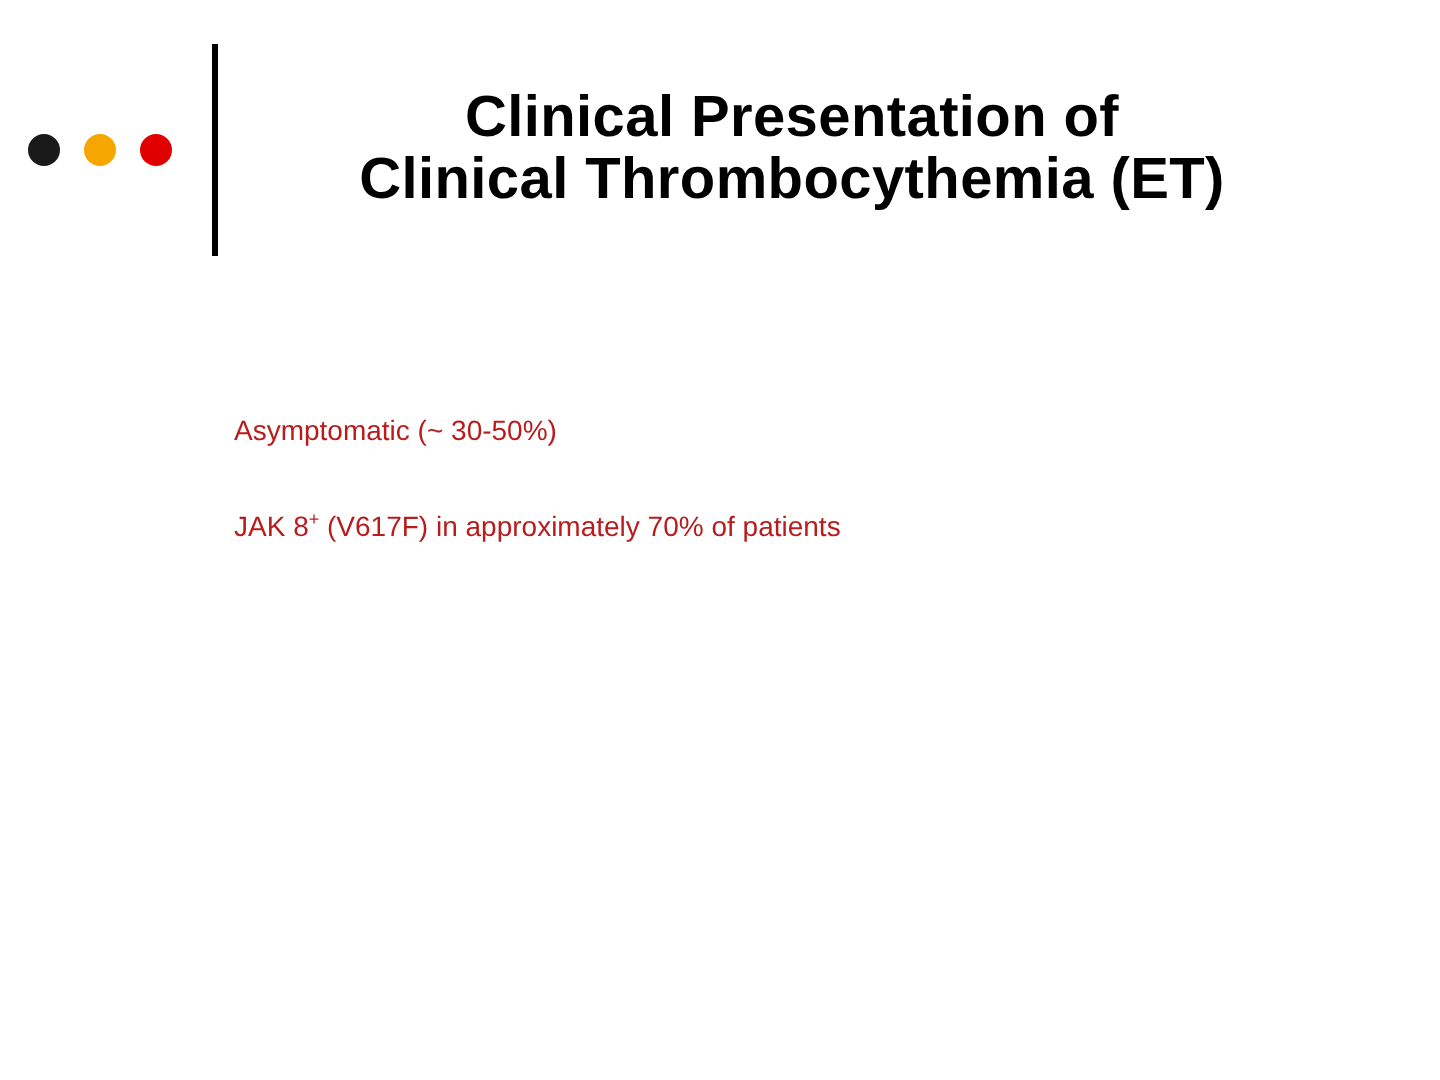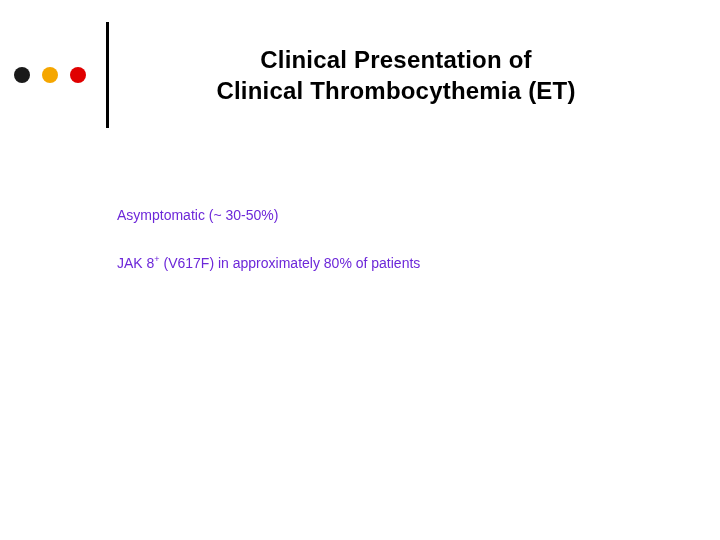--- a/index.html
+++ b/index.html
@@ -37,34 +37,34 @@
     background: #000000;
   }
   
   .title {
     position: absolute;
     top: 44px;
     left: 116px;
     width: 560px;
     margin: 0;
     text-align: center;
-    font-size: 24px;
+    font-size: 29px;
     line-height: 31px;
     font-weight: bold;
     color: #000000;
     letter-spacing: 0.2px;
   }
   .title .tline { display: block; }
   
   .body {
     position: absolute;
     top: 205px;
     left: 117px;
     width: 510px;
-    color: #6d28d9;
+    color: #b91c1c;
     font-size: 14px;
     line-height: 20px;
   }
   .bullet {
     margin: 0 0 28px 0;
     padding-left: 28px;
     text-indent: -28px;
   }
   .bullet:last-child { margin-bottom: 0; }
   .bullet sup {
@@ -83,16 +83,16 @@
   <span class="dot dot-2" style="background: rgb(224, 0, 0);"></span>
   <div class="vline" style="background: rgb(0, 0, 0);"></div>
 
   <h1 class="title">
     <span class="tline">Clinical Presentation of</span>
     <span class="tline">Clinical Thrombocythemia (ET)</span>
   </h1>
 
   <div class="body">
     <p class="bullet">Asymptomatic (~ 30-50%)</p>
-    <p class="bullet"><span>JAK 8</span><sup>+</sup><span> (V617F) in approximately 80% of patients</span></p>
+    <p class="bullet"><span>JAK 8</span><sup>+</sup><span> (V617F) in approximately 70% of patients</span></p>
   </div>
 
 </div>
 
 </body></html>

